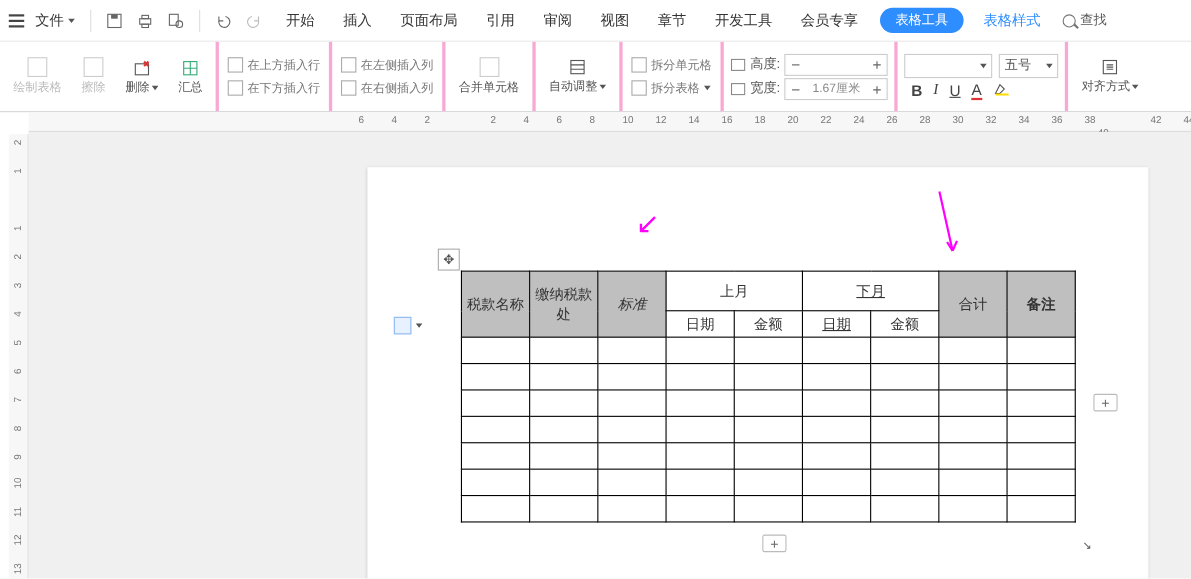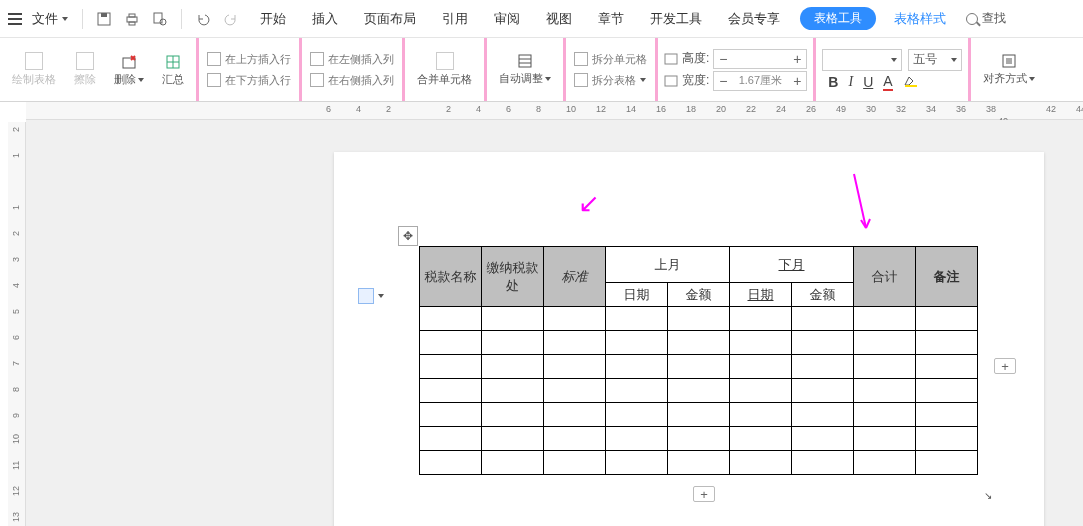--- a/index.html
+++ b/index.html
@@ -287,21 +287,21 @@
     <span class="tick" style="left: 510px;">8</span>
     <span class="tick" style="left: 540px;">10</span>
     <span class="tick" style="left: 570px;">12</span>
     <span class="tick" style="left: 600px;">14</span>
     <span class="tick" style="left: 630px;">16</span>
     <span class="tick" style="left: 660px;">18</span>
     <span class="tick" style="left: 690px;">20</span>
     <span class="tick" style="left: 720px;">22</span>
     <span class="tick" style="left: 750px;">24</span>
     <span class="tick" style="left: 780px;">26</span>
-    <span class="tick" style="left: 810px;">49</span>
+    <span class="tick" style="left: 810px;">28</span>
     <span class="tick" style="left: 840px;">30</span>
     <span class="tick" style="left: 870px;">32</span>
     <span class="tick" style="left: 900px;">34</span>
     <span class="tick" style="left: 930px;">36</span>
     <span class="tick" style="left: 960px;">38</span>
     <span class="tick" style="left: 972px; margin-top: 12px;">40</span>
     <span class="tick" style="left: 1020px;">42</span>
     <span class="tick" style="left: 1050px;">44</span>
   </div>
 

